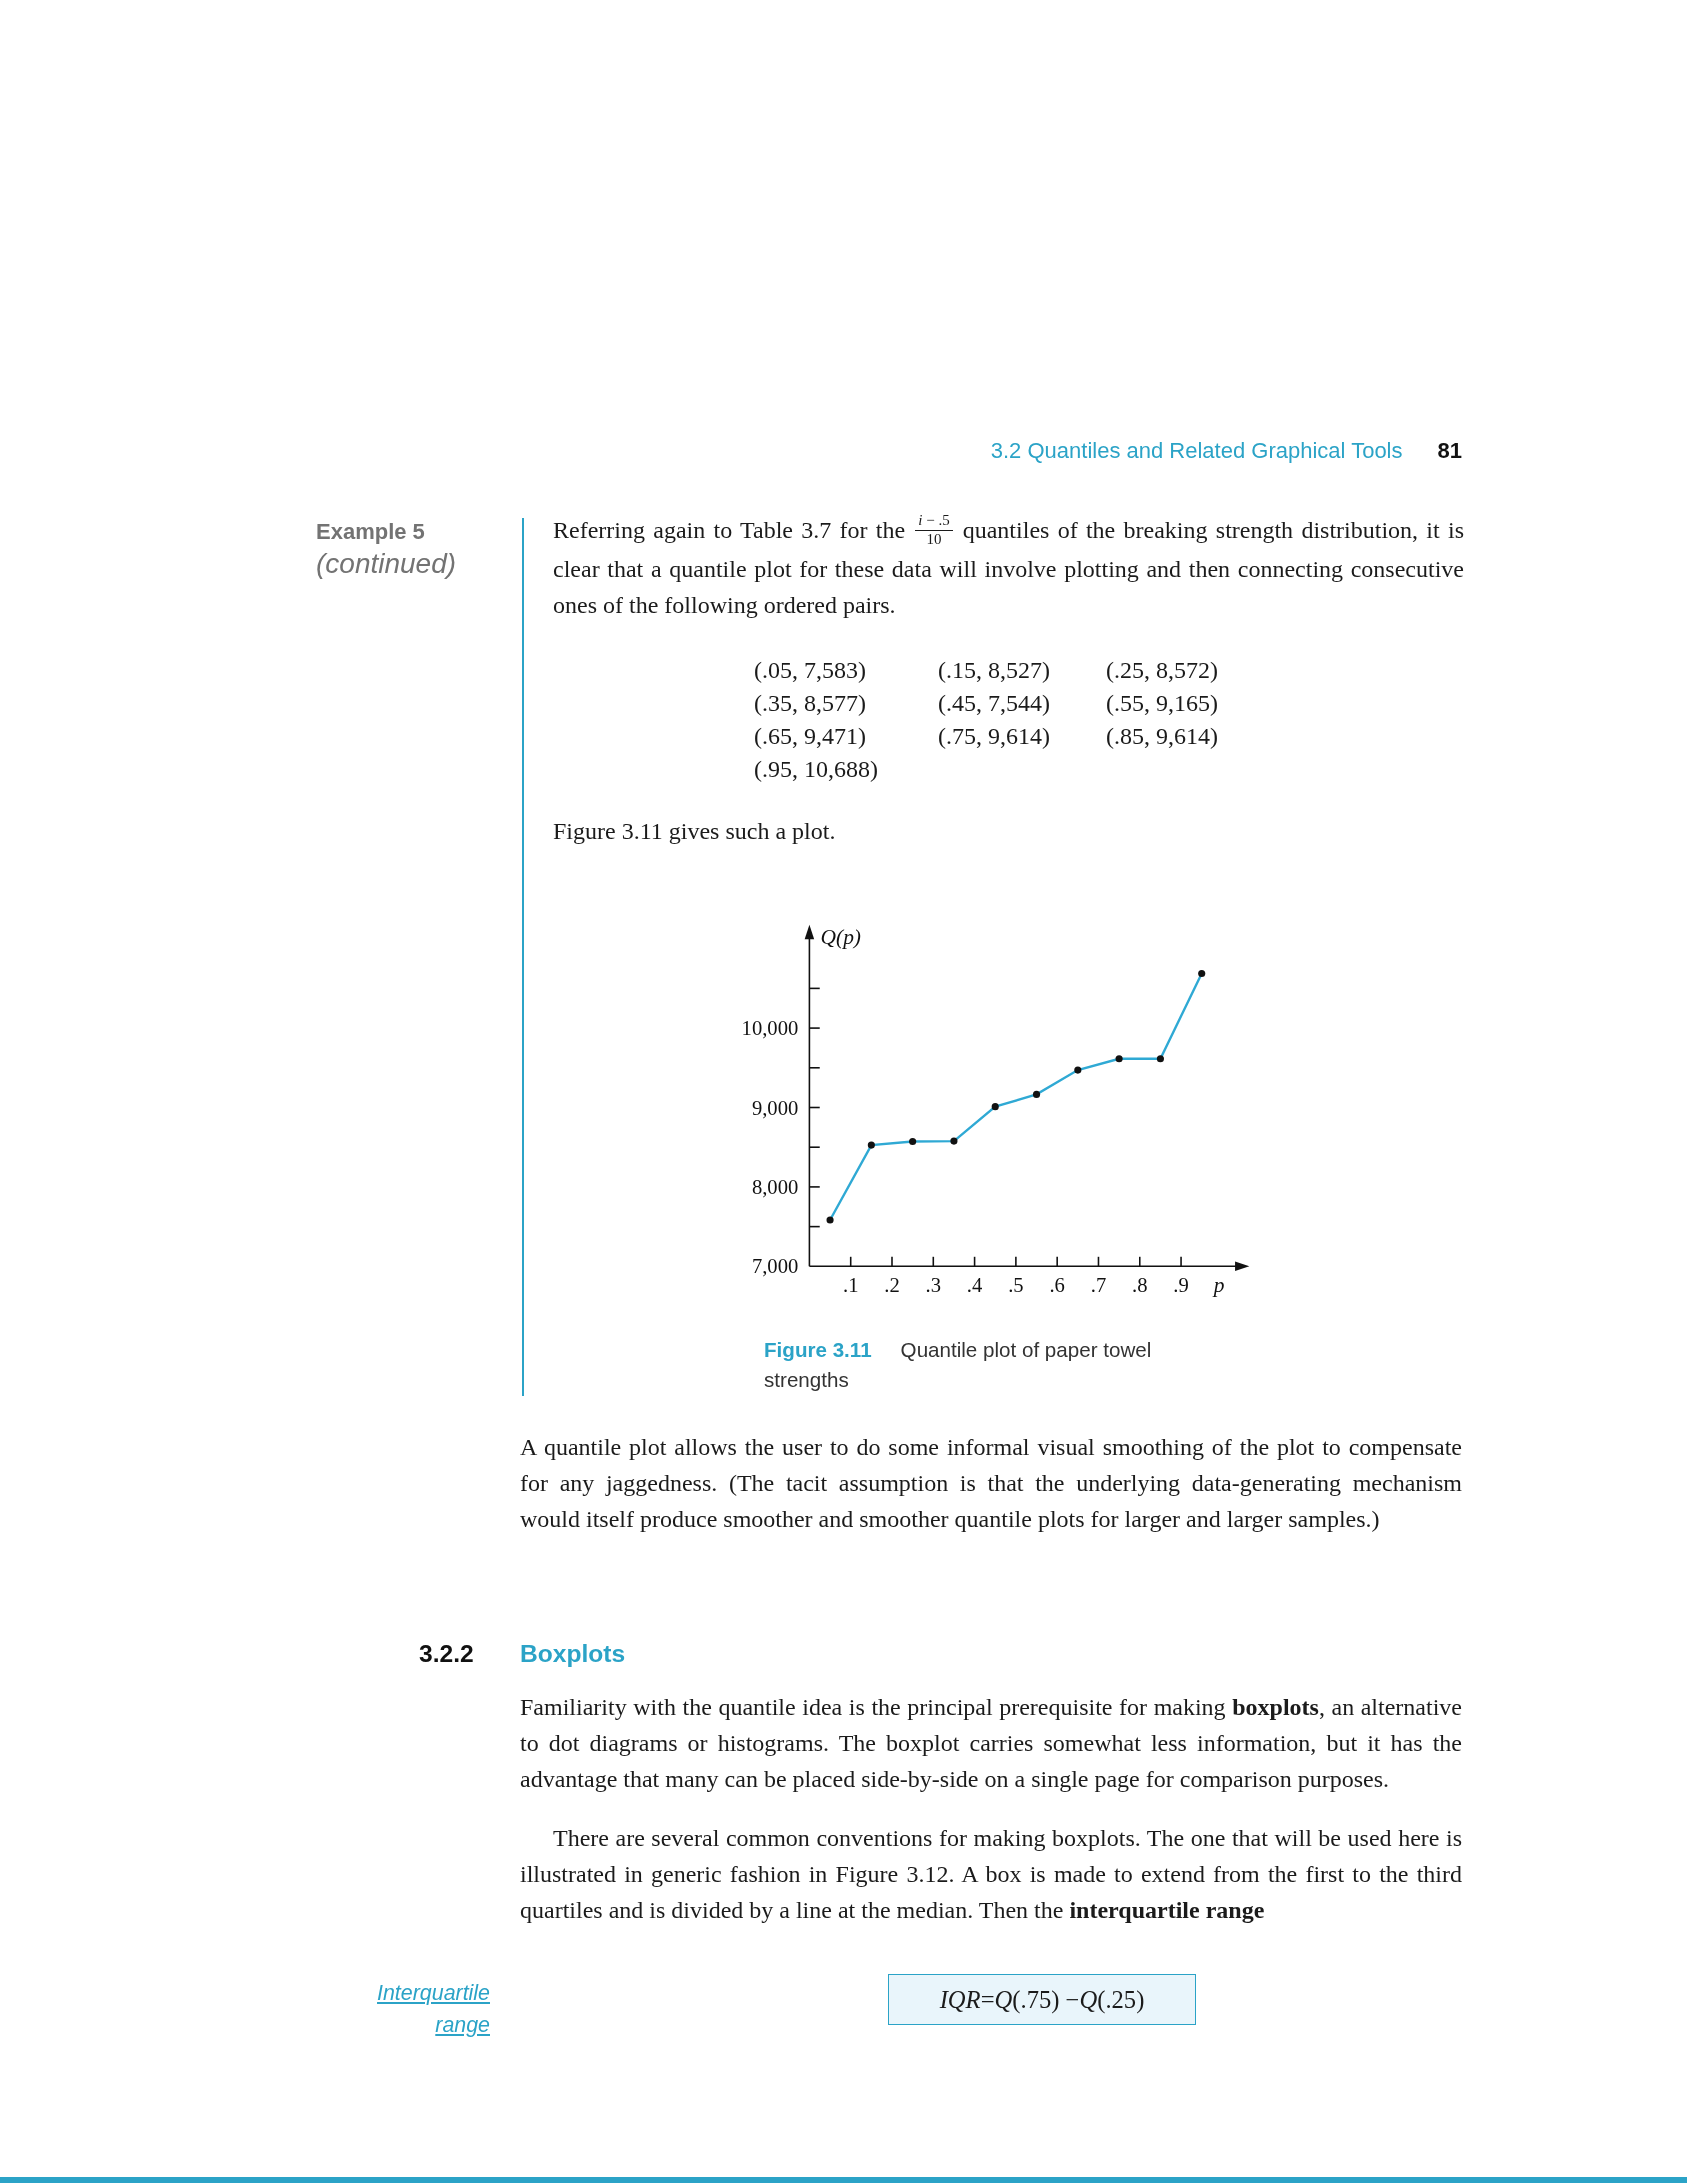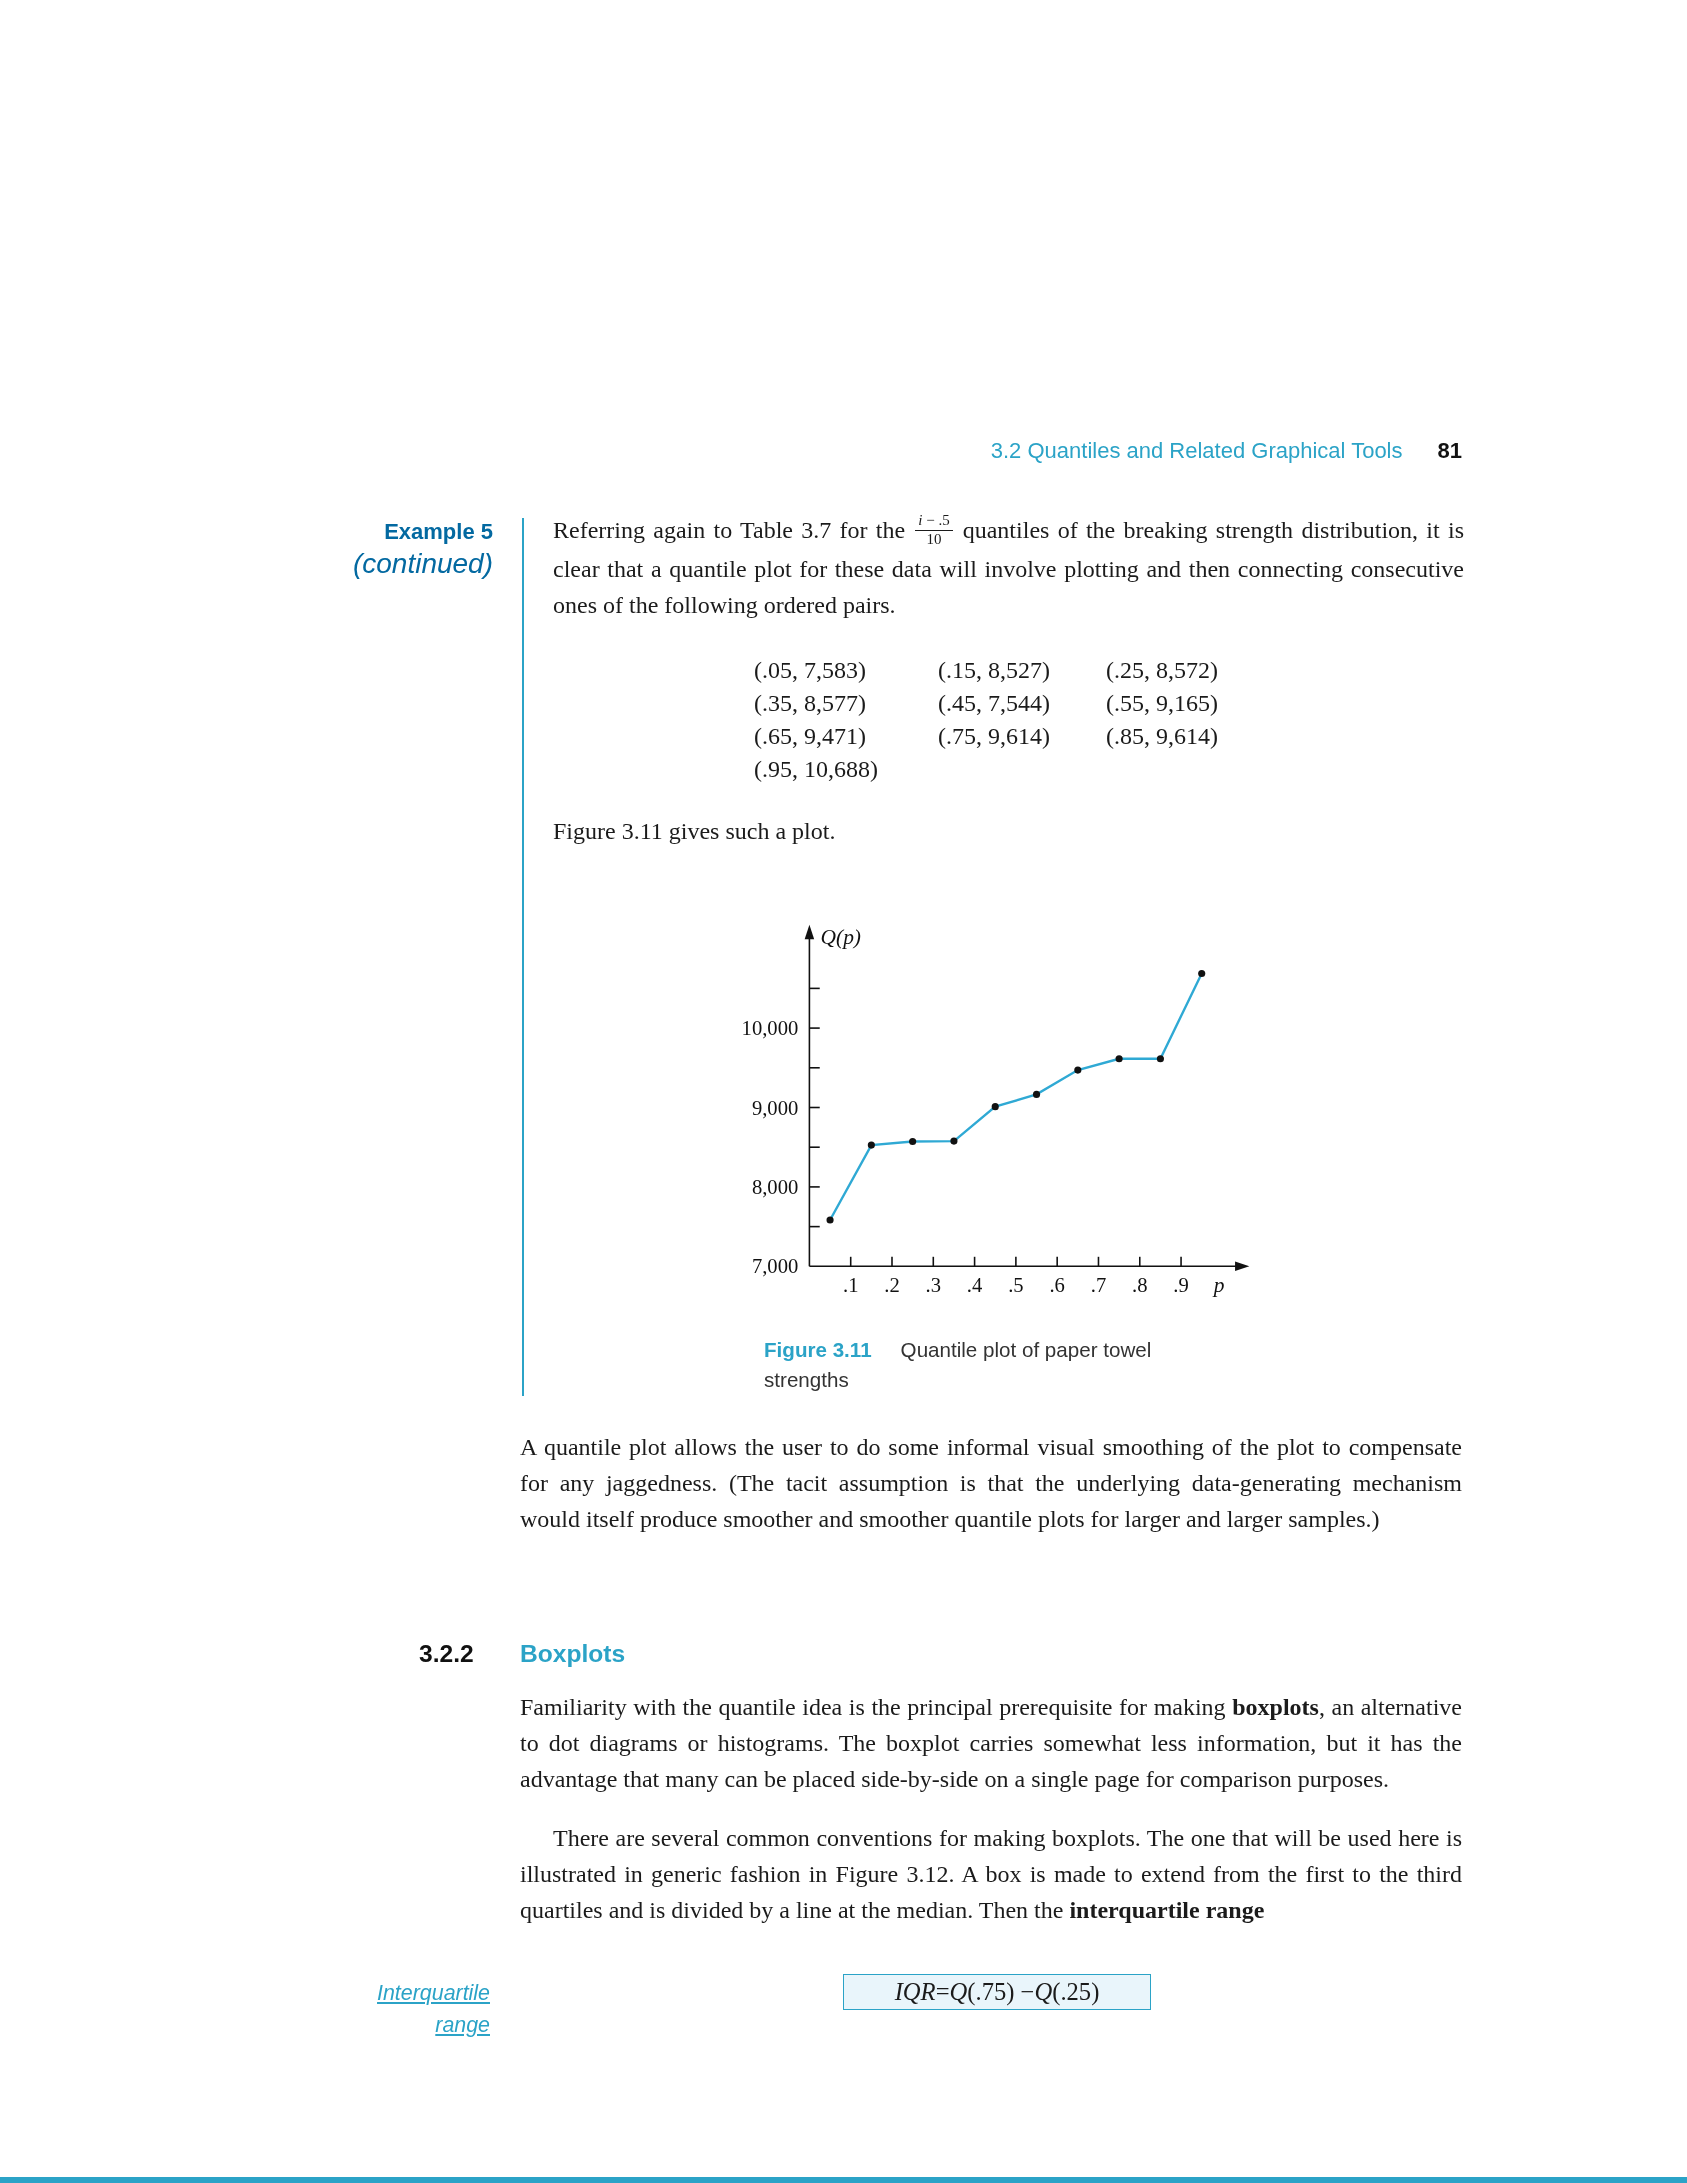--- a/index.html
+++ b/index.html
@@ -16,24 +16,23 @@
   .running-head {
     position: absolute; left: 520px; top: 438px; width: 942px;
     text-align: right;
     font-family: "Liberation Sans", sans-serif;
     font-size: 22px;
   }
   .running-head .title { color: var(--accent, #2BA3C7); }
   .running-head .pnum { color: #111; font-weight: bold; margin-left: 35px; text-align: center; }
 
   .example-label {
-    position: absolute; left: 305px; top: 516px; width: 188px;
-    text-align: right;
-    font-family: "Liberation Sans", sans-serif;
-    font-size: 22px; line-height: 32px; color: #0369a1;
+    position: absolute; left: 316px; top: 516px; width: 188px;
+    font-family: "Liberation Sans", sans-serif;
+    font-size: 22px; line-height: 32px; color: #737373;
   }
   .example-label .name { font-weight: bold; }
   .example-label .cont { font-style: italic; font-size: 28px; }
 
   .example-rule {
     position: absolute; left: 522px; top: 518px;
     width: 2.4px; height: 878px;
     background: var(--accent, #2BA3C7);
   }
 
@@ -82,21 +81,21 @@
   .margin-note {
     position: absolute; left: 286px; top: 1977px; width: 204px;
     text-align: right;
     font-family: "Liberation Sans", sans-serif;
     font-style: italic; font-size: 21.4px; line-height: 32px;
     color: var(--accent, #2BA3C7);
     text-decoration: underline;
   }
 
   .formula-box {
-    position: absolute; left: 843px; top: 1974px; width: 308px; height: 36px;
+    position: absolute; left: 888px; top: 1974px; width: 308px; height: 51px;
     border: 1.6px solid var(--accent, #2BA3C7);
     background: var(--formula-box-bg, #e9f5fb);
     display: flex; align-items: center; justify-content: center;
     font-size: 24.6px;
   }
 
   .bottom-bar {
     position: absolute; left: 0; top: 2177px; width: 1687px; height: 6.4px;
     background: var(--accent, #2BA3C7);
   }

